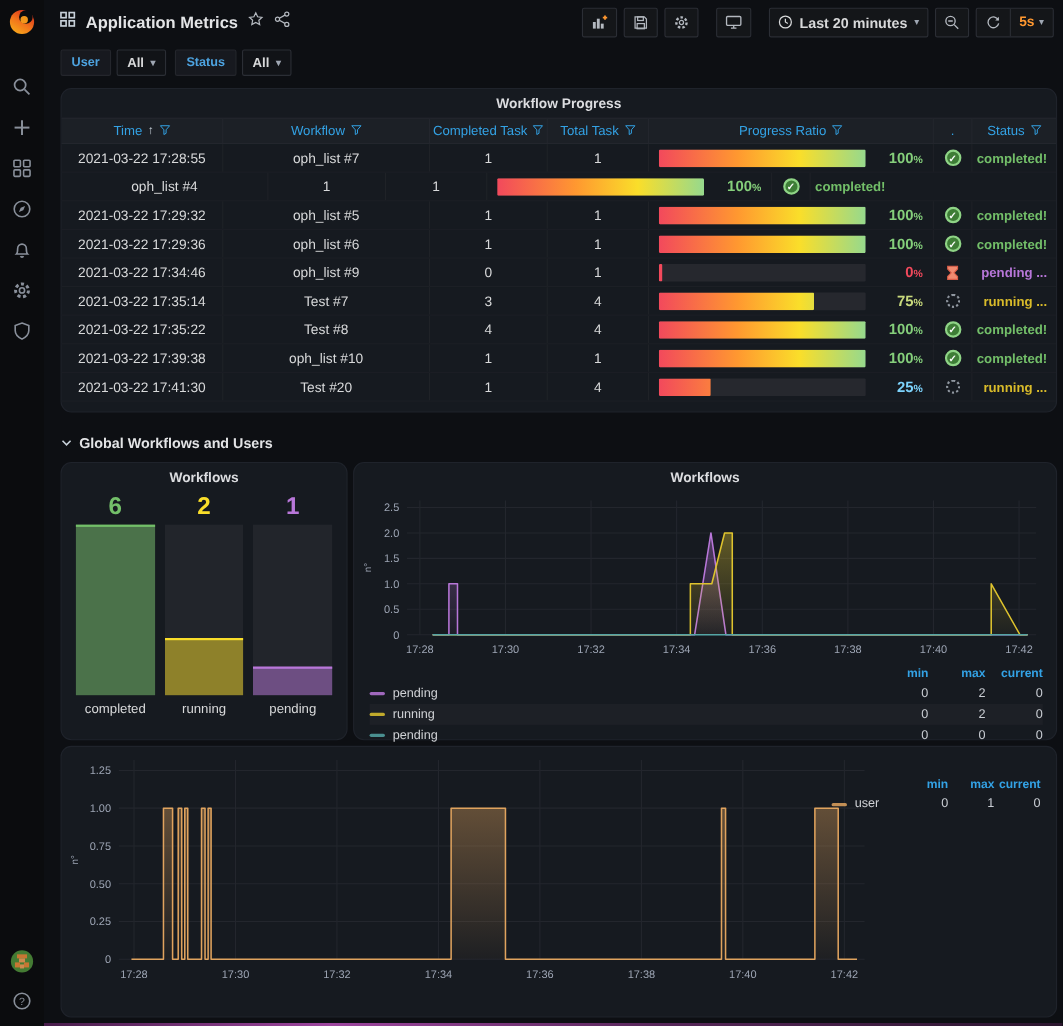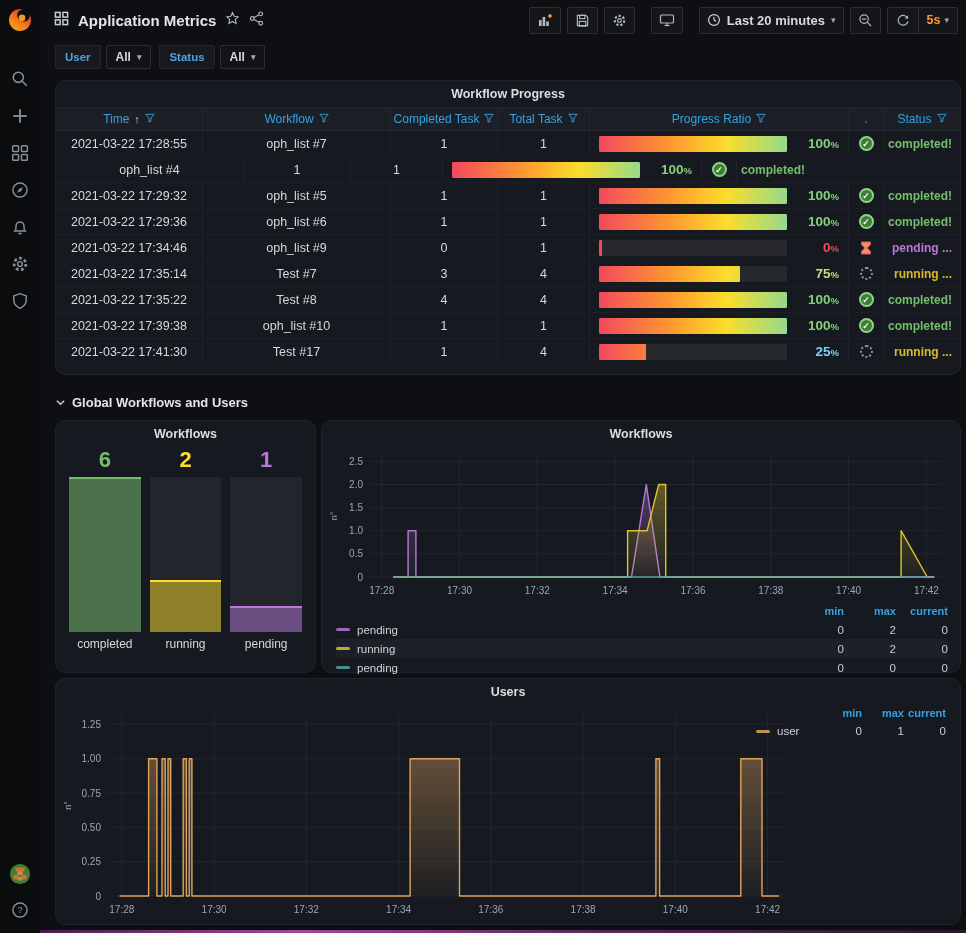--- a/index.html
+++ b/index.html
@@ -451,21 +451,21 @@
               </div>
               <div class="pct" style="color:#85cf7b">100<small>%</small></div>
             </div>
             <div class="td" style="width:35px">
               <div class="ic-check">✓</div>
             </div>
             <div class="td status" style="width:76px;color:#73bf69">completed!</div>
           </div>
           <div class="trow">
             <div class="td" style="width:147px">2021-03-22 17:41:30</div>
-            <div class="td" style="width:188px">Test #17</div>
+            <div class="td" style="width:188px">Test #20</div>
             <div class="td" style="width:107px">1</div>
             <div class="td" style="width:92px">4</div>
             <div class="td prog" style="width:259px">
               <div class="track">
                 <div class="fill" style="width:25%;background-image:linear-gradient(90deg,#f2495c 0%,#ff9830 38%,#fade2a 68%,#96d98d 100%);background-size:400.0% 100%;"></div>
               </div>
               <div class="pct" style="color:#7dd3fc">25<small>%</small></div>
             </div>
             <div class="td" style="width:35px">
               <div class="ic-spin"></div>
@@ -592,21 +592,20 @@
             <span class="dash" style="background:#54a5a5"></span>
             <span class="lg-name">pending</span>
             <span class="lg-v wide">0</span>
             <span class="lg-v wide">0</span>
             <span class="lg-v wide">0</span>
           </div>
         </div>
     </section>
 
     <section class="panel users-panel">
-      <div class="panel-title">Users</div>
       <div class="chart"><svg width="730" height="215">
             <defs>
               <linearGradient id="c2g0" x1="0" y1="0" x2="0" y2="1">
                 <stop offset="0" stop-color="#e0a35e" stop-opacity="0.38"></stop>
                 <stop offset="1" stop-color="#e0a35e" stop-opacity="0.04"></stop>
               </linearGradient>
             </defs>
             <line x1="46" x2="724" y1="193.0" y2="193.0" stroke="#23262d"></line>
             <text x="39" y="196.5" text-anchor="end" font-size="10" fill="#9da5b4">0</text>
             <line x1="46" x2="724" y1="158.7" y2="158.7" stroke="#23262d"></line>

